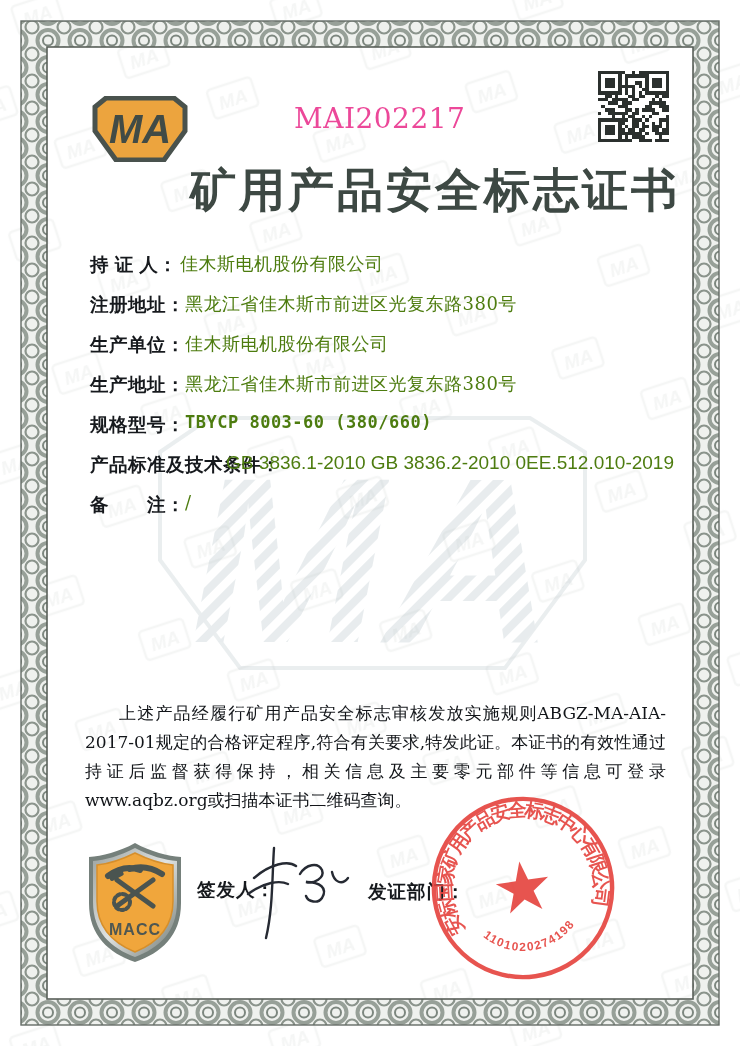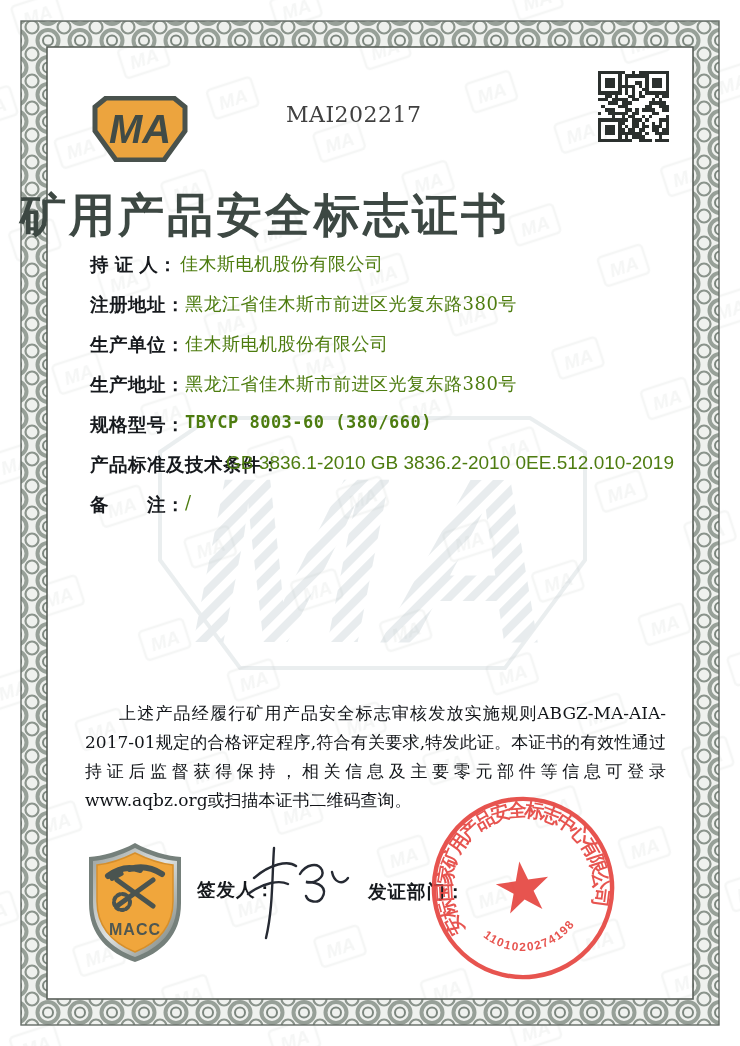--- a/index.html
+++ b/index.html
@@ -8,25 +8,25 @@
     font-family:"Liberation Sans",sans-serif;color:#1b1e1d;overflow:hidden;
   }
   .layer{position:absolute;left:0;top:0;}
   .abs{position:absolute;}
 
   
   .ma-logo{left:92px;top:96px;width:96px;height:66px;}
   
   .safety-no{left:272px;top:102px;display:flex;align-items:baseline;white-space:nowrap;}
   .safety-no .lbl{font-weight:bold;font-size:20px;letter-spacing:1px;color:#20242a;}
-  .safety-no .val{font-family:"DejaVu Serif",serif;font-size:22px;margin-left:14px;letter-spacing:.5px;color:#404040;}
+  .safety-no .val{font-family:"DejaVu Serif",serif;font-size:28px;margin-left:22px;letter-spacing:.5px;color:#ec4899;}
   
   .qr{left:598px;top:71px;width:71px;height:71px;}
 
-  .title{left:20px;right:60px;top:185px;text-align:left;
+  .title{left:20px;right:60px;top:160px;text-align:right;
     font-family:Liberation Mono, monospace;font-weight:900;font-size:46px;
     color:#3d4843;letter-spacing:3px;white-space:nowrap;}
 
   .fields{left:90px;right:66px;top:252px;}
   .frow{display:flex;align-items:flex-start;height:40px;white-space:nowrap;}
   .flabel{font-weight:bold;font-size:18.5px;min-width:90px;letter-spacing:.5px;color:#16191d;}
   .fvalue{font-family:"DejaVu Serif",serif;font-size:18px;color:#4d7c0f;letter-spacing:.5px;}
   .val-din{font-family:"DejaVu Sans Mono",monospace;font-size:17px;font-weight:bold;}
   .val-latin{font-family:Liberation Sans, sans-serif;font-size:19px;letter-spacing:0;}
   .flabel.wide{min-width:0;margin-right:14px;}

